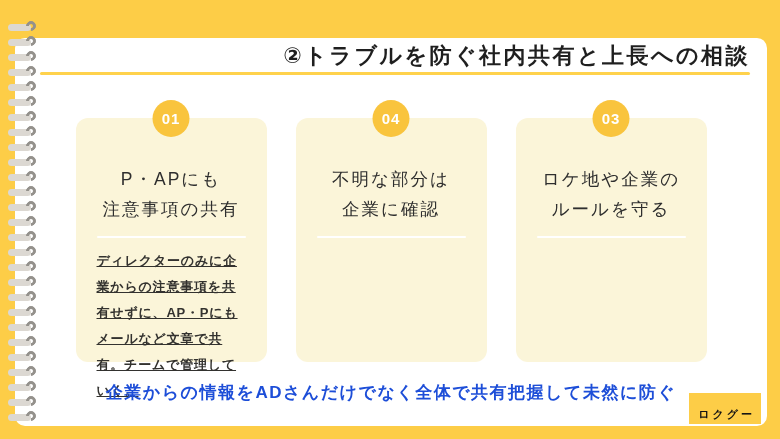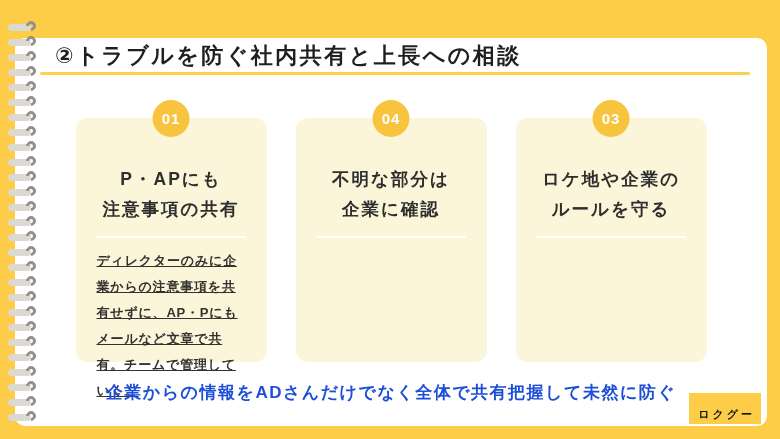--- a/index.html
+++ b/index.html
@@ -22,21 +22,21 @@
   .ring-bar {
     position:absolute; left:0; top:4px; width:23px; height:7px;
     border-radius:4px; background:#DCD8D2;
   }
   .ring-hook {
     position:absolute; left:18px; top:1px; width:10px; height:10px;
     border:3px solid #94918C; border-left-color:transparent;
     border-radius:50%; transform:rotate(-45deg);
   }
   
-  .title-wrap { position:absolute; left:25px; right:17px; top:4px; }
+  .title-wrap { position:absolute; left:25px; right:17px; top:4px;text-align:right; }
   .page-title {
     margin:0; padding-left:15px;
     font-size:22px; font-weight:bold; color:#1f1f1f;
     letter-spacing:2.5px; line-height:27px; white-space:nowrap;
   }
   .title-underline { height:3px; background:#FFD24C; margin-top:3px; border-radius:2px; }
   
   .cards {
     position:absolute; top:80px; left:0; right:0;
     display:flex; justify-content:center; gap:29px;
@@ -47,21 +47,21 @@
   }
   .badge {
     position:absolute; top:-18px; left:50%; transform:translateX(-50%);
     width:37px; height:37px; border-radius:50%;
     background:#F9C43D; color:#FFFFFF;
     font-size:15px; font-weight:bold; letter-spacing:1px;
     display:flex; align-items:center; justify-content:center;
   }
   .card-heading {
     margin:0; text-align:center; color:#2E2E2E;
-    font-size:17.5px; font-weight:bold; letter-spacing:2px; line-height:30px;
+    font-size:17.5px; font-weight:normal; letter-spacing:2px; line-height:30px;
   }
   .card-divider { height:2px; background:#FFFFFF; margin-top:12px; border-radius:1px; }
   .card-body {
     margin:10px 0 0 0; color:#33322F; text-align:left;
     font-size:13px; font-weight:600; letter-spacing:0.8px; line-height:26px;text-decoration:underline;
   }
   
   .footer-note {
     position:absolute; left:0; right:0; bottom:22px; margin:0;
     text-align:center; color:#1d4ed8;

